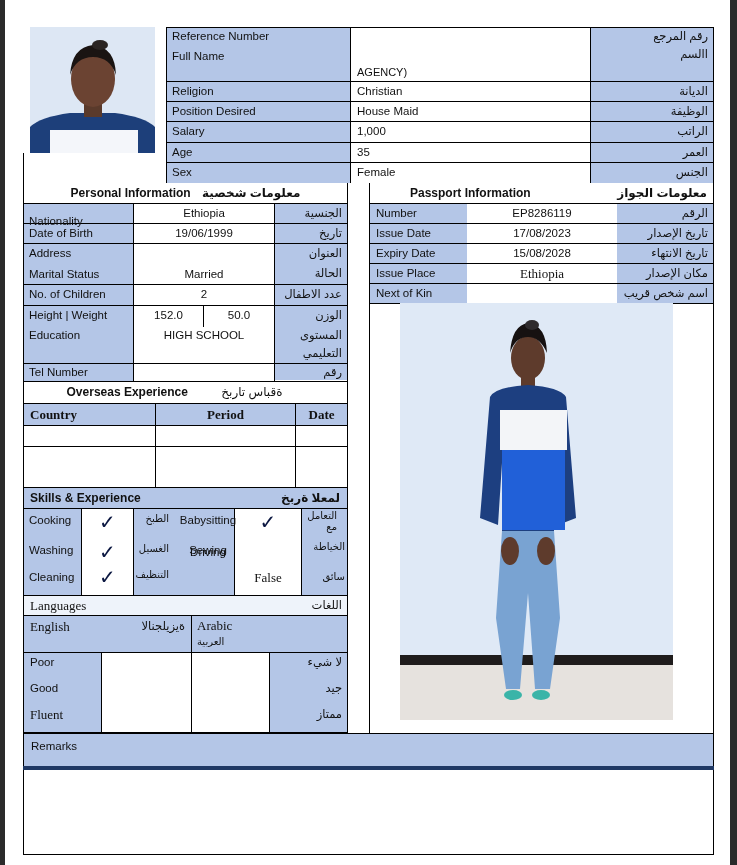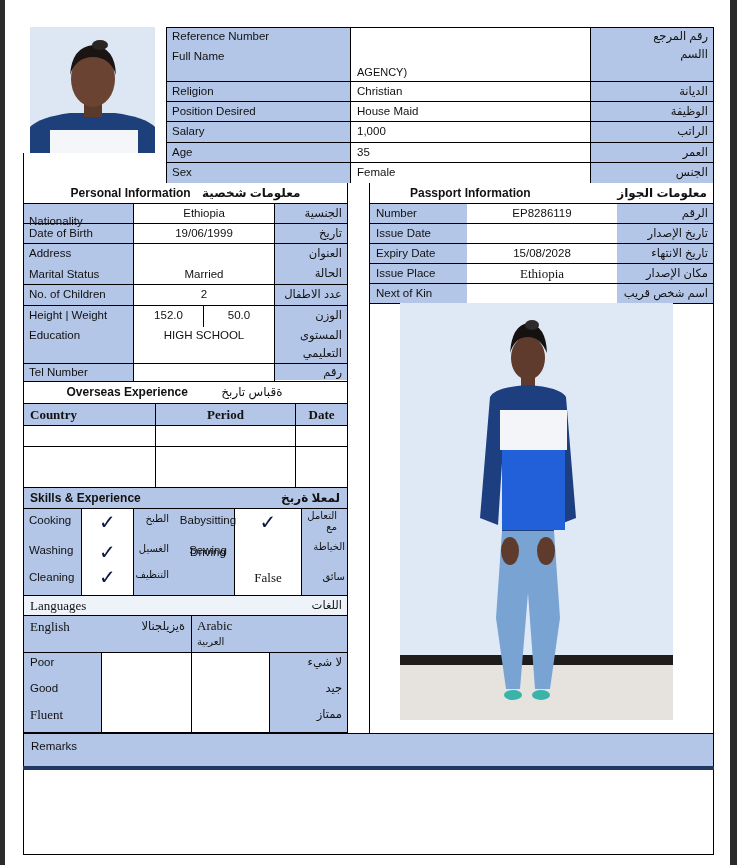--- a/index.html
+++ b/index.html
@@ -223,20 +223,21 @@
   <div class="hl" style="left:364px;top:243px;width:345px;"></div>
   <div class="hl" style="left:364px;top:263px;width:345px;"></div>
   <div class="hl" style="left:364px;top:283px;width:345px;"></div>
   <div class="hl" style="left:364px;top:303px;width:345px;"></div>
 
   <span class="cell" style="left:366px;top:204px;">Number</span>
   <span class="cell ctr" style="left:462px;width:150px;top:204px;">EP8286119</span>
   <span class="cell ar" style="left:612px;width:96px;top:204px;">الرقم</span>
 
   <span class="cell" style="left:366px;top:224px;">Issue Date</span>
+  <span class="cell ctr" style="left:462px;width:150px;top:224px;">17/08/2023</span>
   <span class="cell ar" style="left:612px;width:96px;top:224px;">تاريخ الإصدار</span>
 
   <span class="cell" style="left:366px;top:244px;">Expiry Date</span>
   <span class="cell ctr" style="left:462px;width:150px;top:244px;">15/08/2028</span>
   <span class="cell ar" style="left:612px;width:96px;top:244px;">تاريخ الانتهاء</span>
 
   <span class="cell" style="left:366px;top:264px;">Issue Place</span>
   <span class="cell serif ctr" style="left:462px;width:150px;top:264px;font-size:13px;">Ethiopia</span>
   <span class="cell ar" style="left:612px;width:96px;top:264px;">مكان الإصدار</span>
 

